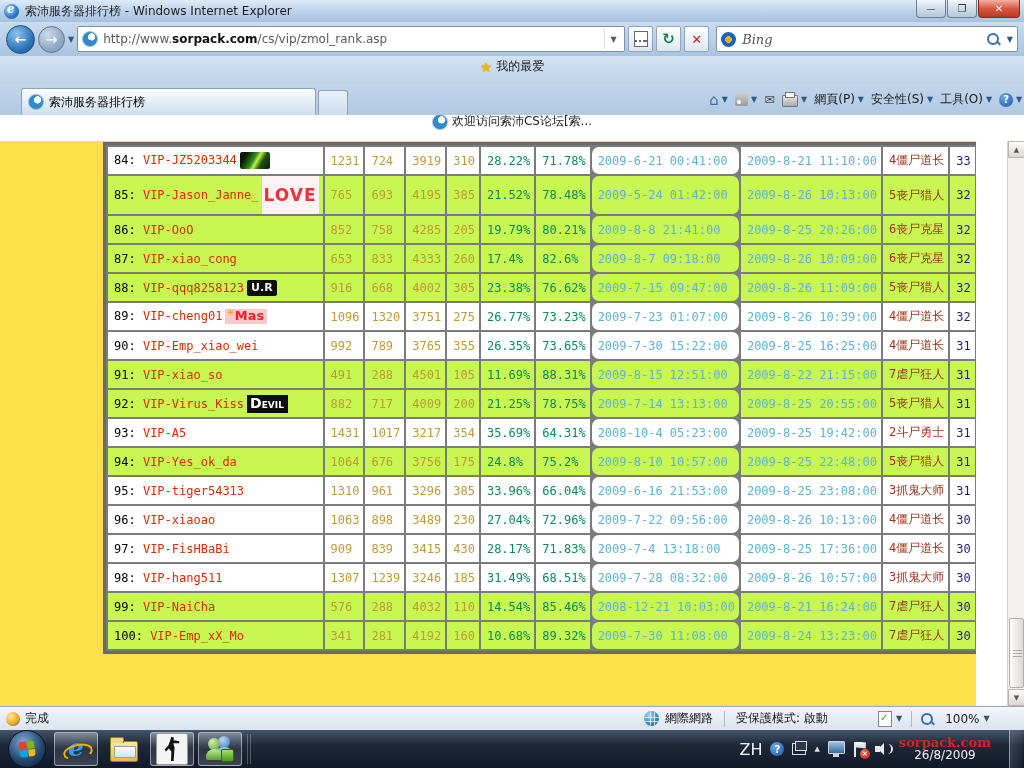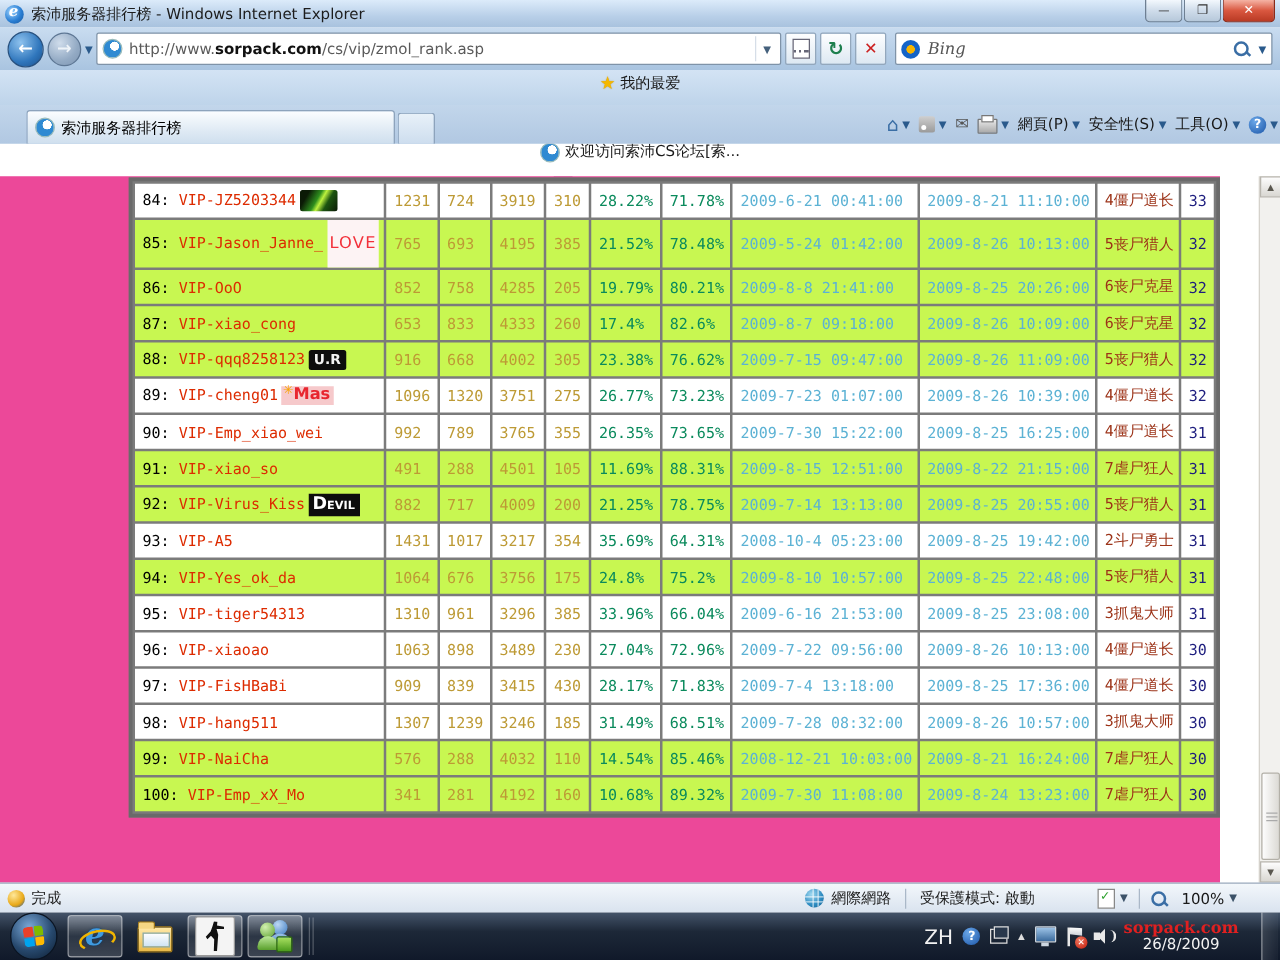--- a/index.html
+++ b/index.html
@@ -121,45 +121,45 @@
     padding:0 8px;box-sizing:border-box;gap:7px;}
   #infobar .msg{color:#111;white-space:nowrap;overflow:hidden;}
   .icon-addon{width:15px;height:15px;border-radius:50%;flex:0 0 auto;color:#fff;
     background:radial-gradient(circle at 35% 30%,#7db2e8,#1c56a8);display:flex;
     align-items:center;justify-content:center;font-size:10px;font-weight:bold;}
   .icon-addon::before{content:"?";}
   .infobar-close{margin-left:auto;color:#222;font-weight:bold;font-size:11px;padding:0 6px;}
   .infobar-close::before{content:"✕";}
 
   
-  #content{left:0;top:141px;width:976px;height:565px;background:#ec4899;overflow:hidden;}
+  #content{left:0;top:141px;width:976px;height:565px;background:#fde047;overflow:hidden;}
   #ranktable{position:absolute;left:103px;top:1px;border-collapse:separate;
     border-spacing:2px;background:#7b7b7b;border:3px solid #6a6a6a;
     font-family:"DejaVu Sans Mono","Liberation Mono",monospace;font-size:12px;}
   #ranktable td{height:27px;padding:0 4px 0 6px;white-space:nowrap;vertical-align:middle;}
   .row-white td{background:#ffffff;}
   .row-green td{background:#c8f751;}
   .c-name{width:180px;}
   .c-v1{width:36px;}.c-v2{width:34px;}.c-v3{width:43px;}.c-v4{width:33px;}
   .c-p1,.c-p2{width:50px;}
-  .c-d1{width:116px;}.c-d2{width:118px;}
+  .c-d1{width:116px;border-radius:7px;}.c-d2{width:118px;}
   .c-title{width:54px;padding:0 2px;}
   .c-level{width:22px;}
   .rank-no{color:#000;}
   .player-name{color:#dd2b00;}
   .c-v1,.c-v2,.c-v3,.c-v4{color:#bd9a35;}
   .c-p1,.c-p2{color:#0a8a5c;}
   .c-d1,.c-d2{color:#5cb2d4;}
   .c-title{color:#9c3318;}
   .c-level{color:#1d1d7e;}
   .badge{display:inline-block;vertical-align:middle;margin-left:3px;line-height:14px;
     font-family:"DejaVu Sans","Liberation Sans",sans-serif;}
   .badge-img{width:30px;height:17px;border-radius:2px;
     background:linear-gradient(120deg,#0b1a06 20%,#2e8f1e 45%,#bdf23e 55%,#1c5510 70%,#0b1a06);}
-  .badge-love{color:#f2303a;background:#fdf3f4;font-weight:normal;font-size:13px;
+  .badge-love{color:#f2303a;background:#fdf3f4;font-weight:bold;font-size:17px;
     letter-spacing:1px;padding:12px 2px;}
   .badge-ur{background:#0d0d0d;color:#f2f2f2;font-weight:bold;font-size:11px;
     padding:1px 4px;border-radius:2px;}
   .badge-mas{color:#e8262f;background:#f6c9cb;font-weight:bold;font-size:13px;
     padding:0 3px 0 1px;position:relative;}
   .badge-mas::before{content:"✳";color:#f7a400;font-size:10px;position:relative;top:-4px;}
   .badge-devil{background:#0d0d0d;color:#fff;font-weight:bold;font-size:9px;
     padding:1px 4px 1px 3px;}
   .badge-devil::first-letter{font-size:14px;}
 

